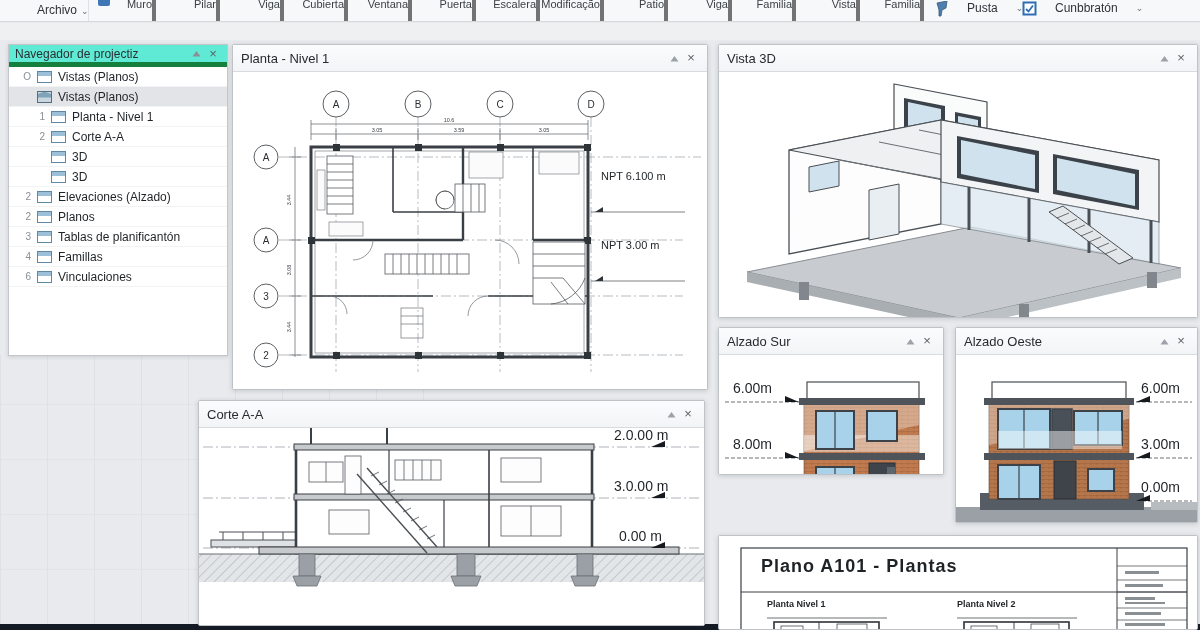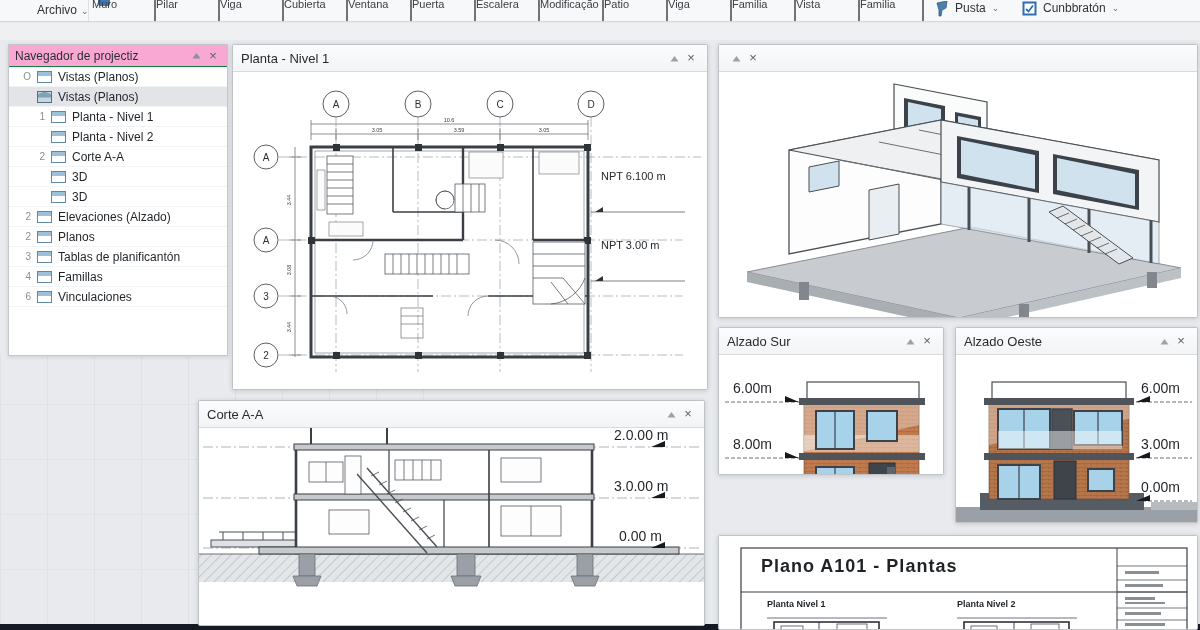--- a/index.html
+++ b/index.html
@@ -5,27 +5,27 @@
   * { margin:0; padding:0; box-sizing:border-box; }
   html,body { width:1200px; height:630px; overflow:hidden;
     font-family:"Liberation Sans", sans-serif; background:#e8eaed; }
 
   
   .ribbon { position:absolute; left:0; top:0; width:1200px; height:22px;
     background:#f7f8f9; border-bottom:1px solid #d6d9dc; z-index:40; overflow:hidden; }
   .rb-file { position:absolute; left:12px; top:3px; font-size:12px; color:#2f3338;margin-left:25px; }
   .rb-file .caret { font-size:9px; color:#6a6f75; margin-left:4px; }
   .rb-sep { position:absolute; top:0; width:1px; height:22px; background:#dfe2e5; }
-  .rb-cell { position:absolute; top:0; height:22px; width:64px; border-right:2px solid #737373;
-    text-align:left; overflow:hidden; }
+  .rb-cell { position:absolute; top:0; height:22px; width:64px; border-right:4px solid #737373;
+    text-align:right; overflow:hidden; }
   .rb-cell span { display:inline-block; font-size:11px; color:#3a3f44; transform:translateY(-6px); }
   .rb-tool-icon { position:absolute; left:6px; top:-4px; width:12px; height:10px;
     background:#3d77b5; border-radius:2px; }
   .rb-btn { position:absolute; top:0; height:22px; font-size:12px; color:#2f3338;
-    display:flex; align-items:flex-start; gap:6px; padding-top:1px; }
+    display:flex; align-items:flex-start; gap:18px; padding-top:1px; }
   .rb-btn .caret { font-size:9px; color:#6a6f75; margin-top:2px; }
 
   
   .canvas-strip { position:absolute; left:0; top:23px; width:1200px; height:17px; background:#eef0f2; }
   .grid-bg { position:absolute; left:0; top:355px; width:440px; height:270px; z-index:1;
     background-image:
       repeating-linear-gradient(90deg, #dcdfe4 0 1px, transparent 1px 47px),
       repeating-linear-gradient(0deg, #dfe2e6 0 1px, transparent 1px 55px); opacity:.8; }
   .bottom-bar { position:absolute; left:0; top:624px; width:1200px; height:6px;
     background:#151b25; z-index:5; }
@@ -40,21 +40,21 @@
   .win-pin { width:18px; height:16px; display:flex; align-items:center; justify-content:center; cursor:pointer; }
   .win-x { width:16px; height:16px; font-size:13px; color:#5d6166; text-align:center;
     line-height:15px; cursor:pointer; }
   .win-c { position:absolute; left:0; top:27px; right:0; bottom:0; overflow:hidden; background:#fff; }
   .lvl-label { position:absolute; font-size:14px; font-weight:normal; color:#1e2226; white-space:nowrap; }
   .npt-label { position:absolute; font-size:11px; color:#23272b; white-space:nowrap; }
 
   
   .browser { position:absolute; left:8px; top:44px; width:220px; height:312px;
     background:#fdfdfe; border:1px solid #c3c7cb; box-shadow:0 1px 4px rgba(40,45,55,.15); z-index:12; }
-  .br-h { height:22px; background:#f9a8d4; border-bottom:1px solid #15803d;
+  .br-h { height:22px; background:#5eead4; border-bottom:5px solid #15803d;
     display:flex; align-items:center; padding:0 6px; }
   .br-t { flex:1; font-size:12px; color:#2a2e33; }
   .tree { position:absolute; left:0; top:22px; right:0; bottom:0; background:#fff; }
   .tr-row { height:20px; display:flex; align-items:center; border-bottom:1px solid #f2f3f5;
     cursor:default; }
   .tr-row.sel { background:#e2e4e8; }
   .tr-badge { width:26px; text-align:right; font-size:10px; color:#8a8f95; padding-right:4px; }
   .tr-badge.lv1 { width:40px; }
   .tr-icon { width:15px; height:12px; margin:0 6px 0 2px; border:1px solid #5f87a6;
     background:#fff; position:relative; flex:none; }
@@ -130,25 +130,20 @@
       <span class="tr-badge"></span>
       <span class="tr-icon i3d"></span>
       <span class="tr-label">Vistas (Planos)</span>
     </div>
     <div class="tr-row">
       <span class="tr-badge lv1">1</span>
       <span class="tr-icon"></span>
       <span class="tr-label">Planta - Nivel 1</span>
     </div>
     <div class="tr-row">
-      <span class="tr-badge lv1"></span>
-      <span class="tr-icon"></span>
-      <span class="tr-label">Planta - Nivel 2</span>
-    </div>
-    <div class="tr-row">
       <span class="tr-badge lv1">2</span>
       <span class="tr-icon"></span>
       <span class="tr-label">Corte A-A</span>
     </div>
     <div class="tr-row">
       <span class="tr-badge lv1"></span>
       <span class="tr-icon"></span>
       <span class="tr-label">3D</span>
     </div>
     <div class="tr-row">
@@ -345,20 +340,21 @@
       <path d="M362,140 L370,135 L370,140 Z" fill="#2e3338"></path>
       <path d="M362,209 L370,204 L370,209 Z" fill="#2e3338"></path>
     </svg>
     <div class="npt-label" style="left:368px; top:98px;">NPT 6.100 m</div>
     <div class="npt-label" style="left:368px; top:167px;">NPT 3.00 m</div>
   </div>
 </div>
 
 <div class="win" style="left:718px; top:44px; width:480px; height:274px;">
   <div class="win-h">
+    <span class="win-t">Vista 3D</span>
     <span class="win-pin">
         <svg width="11" height="9" viewBox="0 0 11 9">
           <path d="M1.5,7.5 L9.5,7.5 L5.5,2 Z" fill="#9da2a8"></path>
         </svg>
       </span>
     <span class="win-x">×</span>
   </div>
   <div class="win-c">
     <svg width="478" height="246" viewBox="0 0 478 246">
 

